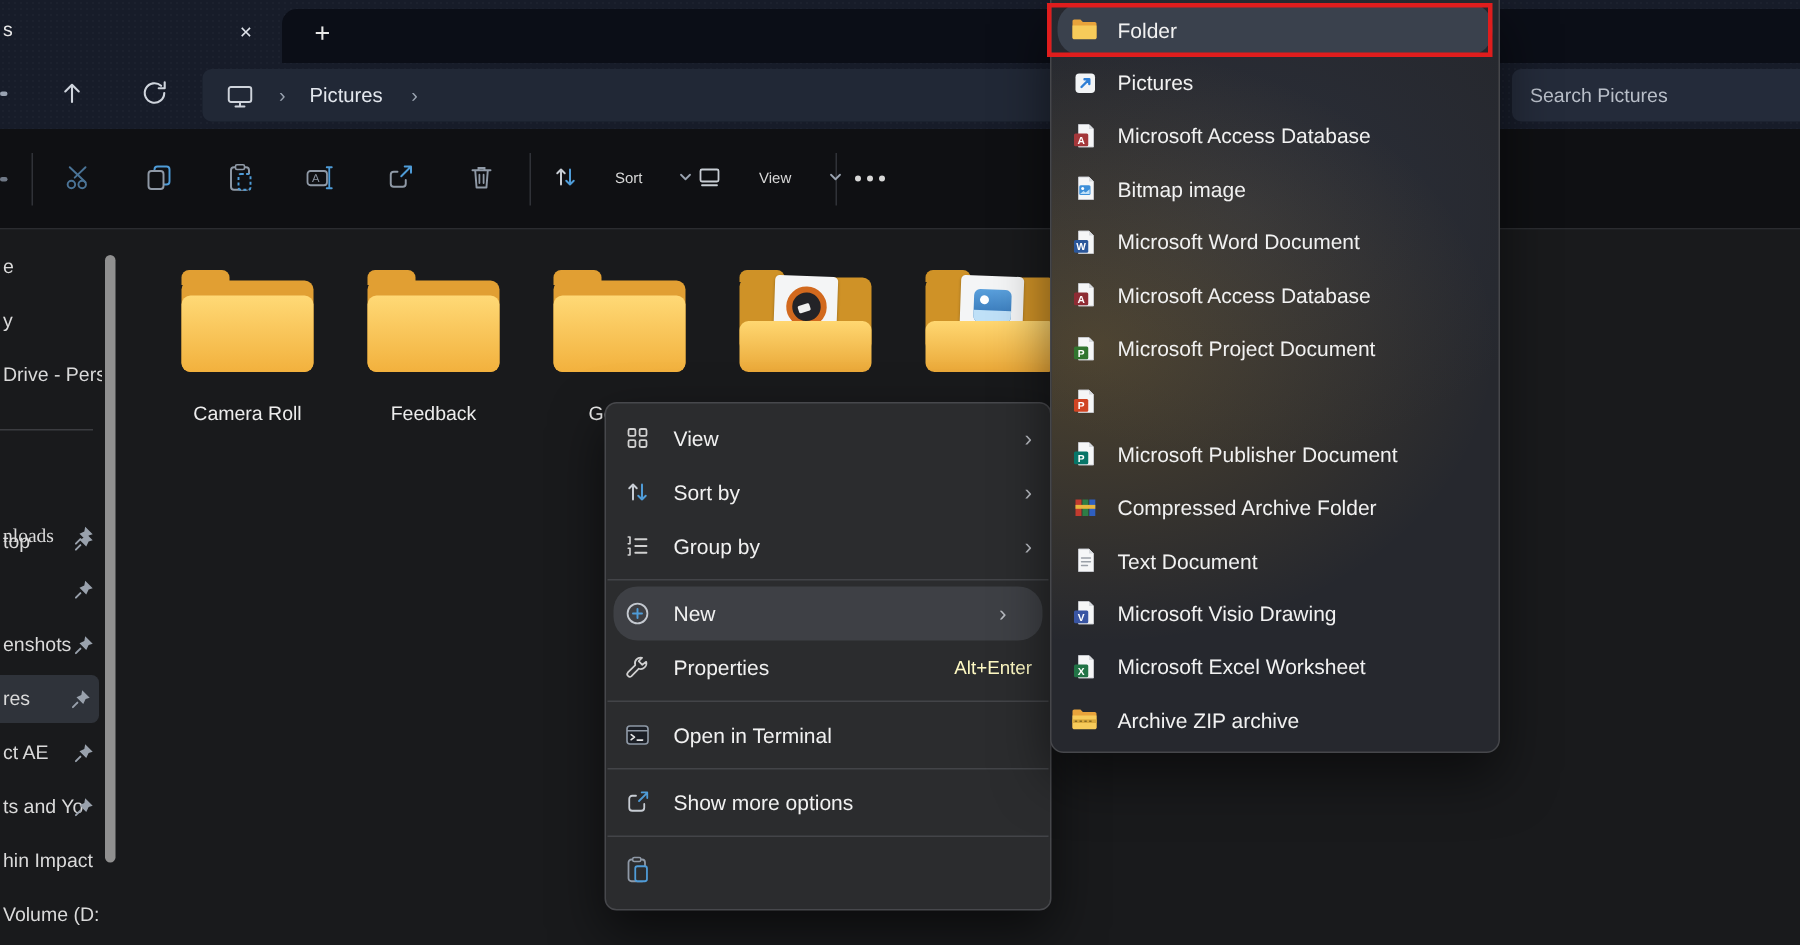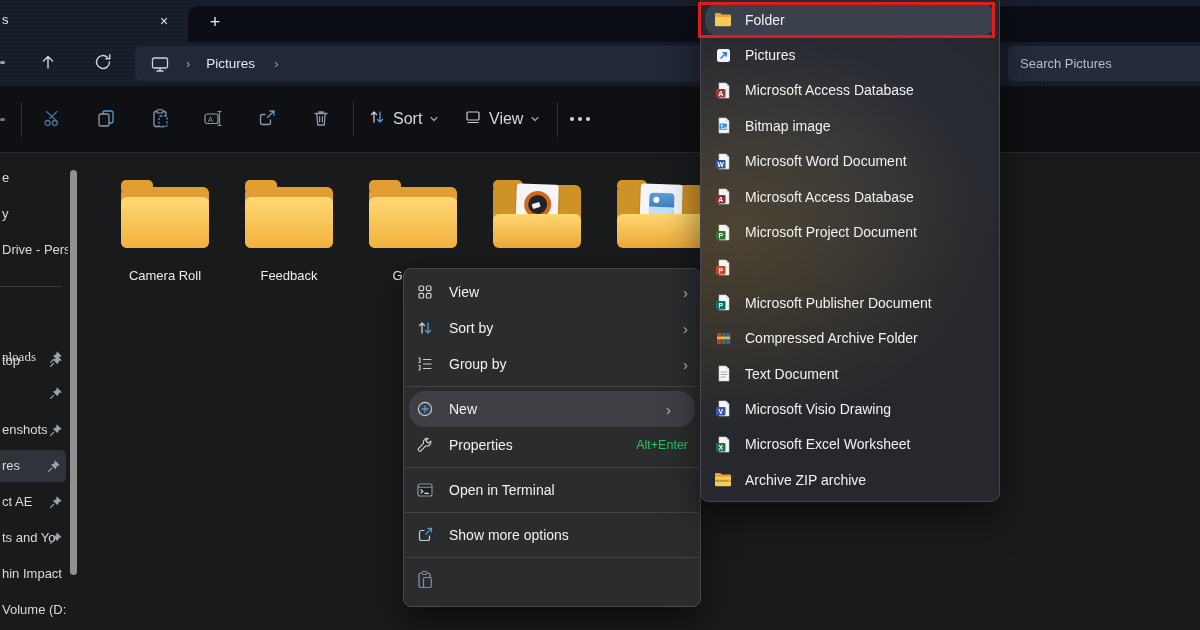--- a/index.html
+++ b/index.html
@@ -28,22 +28,22 @@
   .crumb-chev2{color:#9aa3b0;font-size:13px;margin-left:19px}
   .searchbox{position:absolute;left:1008px;top:46px;width:192px;height:35px;background:#242b3a;
     border-radius:6px 0 0 6px;display:flex;align-items:center;padding-left:12px;color:#b9bfc9;font-size:13px;cursor:text}
 
   
   .commandbar{position:absolute;top:86px;left:0;width:1200px;height:67px;background:#0f1013;border-bottom:1px solid #2b2c30}
   .tb-frag{position:absolute;left:0;top:32px;width:5px;height:3px;background:#6f7886;border-radius:2px}
   .tb-sep{position:absolute;top:16px;width:1px;height:35px;background:#303238}
   .tb-btn{position:absolute;top:13px;width:38px;height:40px;display:flex;align-items:center;justify-content:center;
     background:none;border:none;cursor:pointer}
-  .tb-group{position:absolute;top:13px;height:40px;display:flex;align-items:center;gap:7px;background:none;border:none;
-    color:#d7d7d7;font-size:16px;cursor:pointer}
+  .tb-group{position:absolute;top:13px;height:40px;display:flex;align-items:center;gap:24px;background:none;border:none;
+    color:#d7d7d7;font-size:10px;cursor:pointer}
   .tb-more{position:absolute;left:570px;top:13px;height:40px;display:flex;align-items:center;gap:4px;
     background:none;border:none;cursor:pointer}
   .tb-more i{width:4px;height:4px;border-radius:50%;background:#d7d7d7;display:block}
 
   
   .side-row{position:absolute;left:0;width:68px;height:32px;overflow:hidden;cursor:pointer}
   .side-row.sel{background:#2f333a;border-radius:0 5px 5px 0;width:66px}
   .side-label{display:block;padding-left:2px;line-height:32px;font-size:13px;color:#dadada;white-space:nowrap}
   .side-pin{position:absolute;right:5px;top:9px;width:14px;height:14px}
   .side-sep{position:absolute;left:0;top:286px;width:62px;height:1px;background:#3b3c40}
@@ -67,21 +67,21 @@
   .logo-i::before{content:"";position:absolute;left:0;bottom:0;width:100%;height:8px;border-radius:0 0 4px 4px;background:#bfe0f7}
   .f-label{margin-top:18px;font-size:13px;color:#ececec;height:16px;overflow:hidden;white-space:nowrap}
 
   
   .cmenu{position:absolute;left:403px;top:268px;width:298px;background:#2b2c2e;border:1px solid #47484c;border-radius:8px;
     box-shadow:0 14px 34px rgba(0,0,0,.55);padding:5px 0 8px;z-index:10}
   .cm-row{position:relative;height:36px;display:flex;align-items:center;padding:0 12px 0 11px;cursor:pointer}
   .cm-row .ic{width:20px;height:20px;display:flex;align-items:center;justify-content:center;margin-right:14px;flex:none}
   .cm-label{font-size:14px;color:#f1f1f1;flex:1;white-space:nowrap}
   .cm-chev{color:#b9bcc2;font-size:15px}
-  .cm-short{color:#22c55e;font-size:12.5px}
+  .cm-short{color:#fef9c3;font-size:12.5px}
   .cm-row.hov{background:#3e4045;border-radius:16px;margin:0 5px;padding:0 24px 0 6px}
   .cm-sep{height:1px;background:#434448;margin:4px 1px}
 
   
   .smenu{position:absolute;left:700px;top:0;width:300px;height:502px;border:1px solid #46474b;border-top:none;
     border-radius:0 0 9px 9px;box-shadow:0 16px 36px rgba(0,0,0,.5);padding-top:2px;z-index:20;overflow:hidden;
     background:radial-gradient(430px 320px at 10% 46%,rgba(213,160,50,.22),rgba(0,0,0,0) 62%),
                radial-gradient(340px 260px at 42% 28%,rgba(90,110,160,.10),rgba(0,0,0,0) 65%),#26282e}
   .sm-row{height:35.4px;display:flex;align-items:center;padding:0 10px 0 13px;cursor:pointer}
   .sm-row .ic{width:18px;height:18px;margin-right:13px;display:flex;align-items:center;justify-content:center;flex:none}

